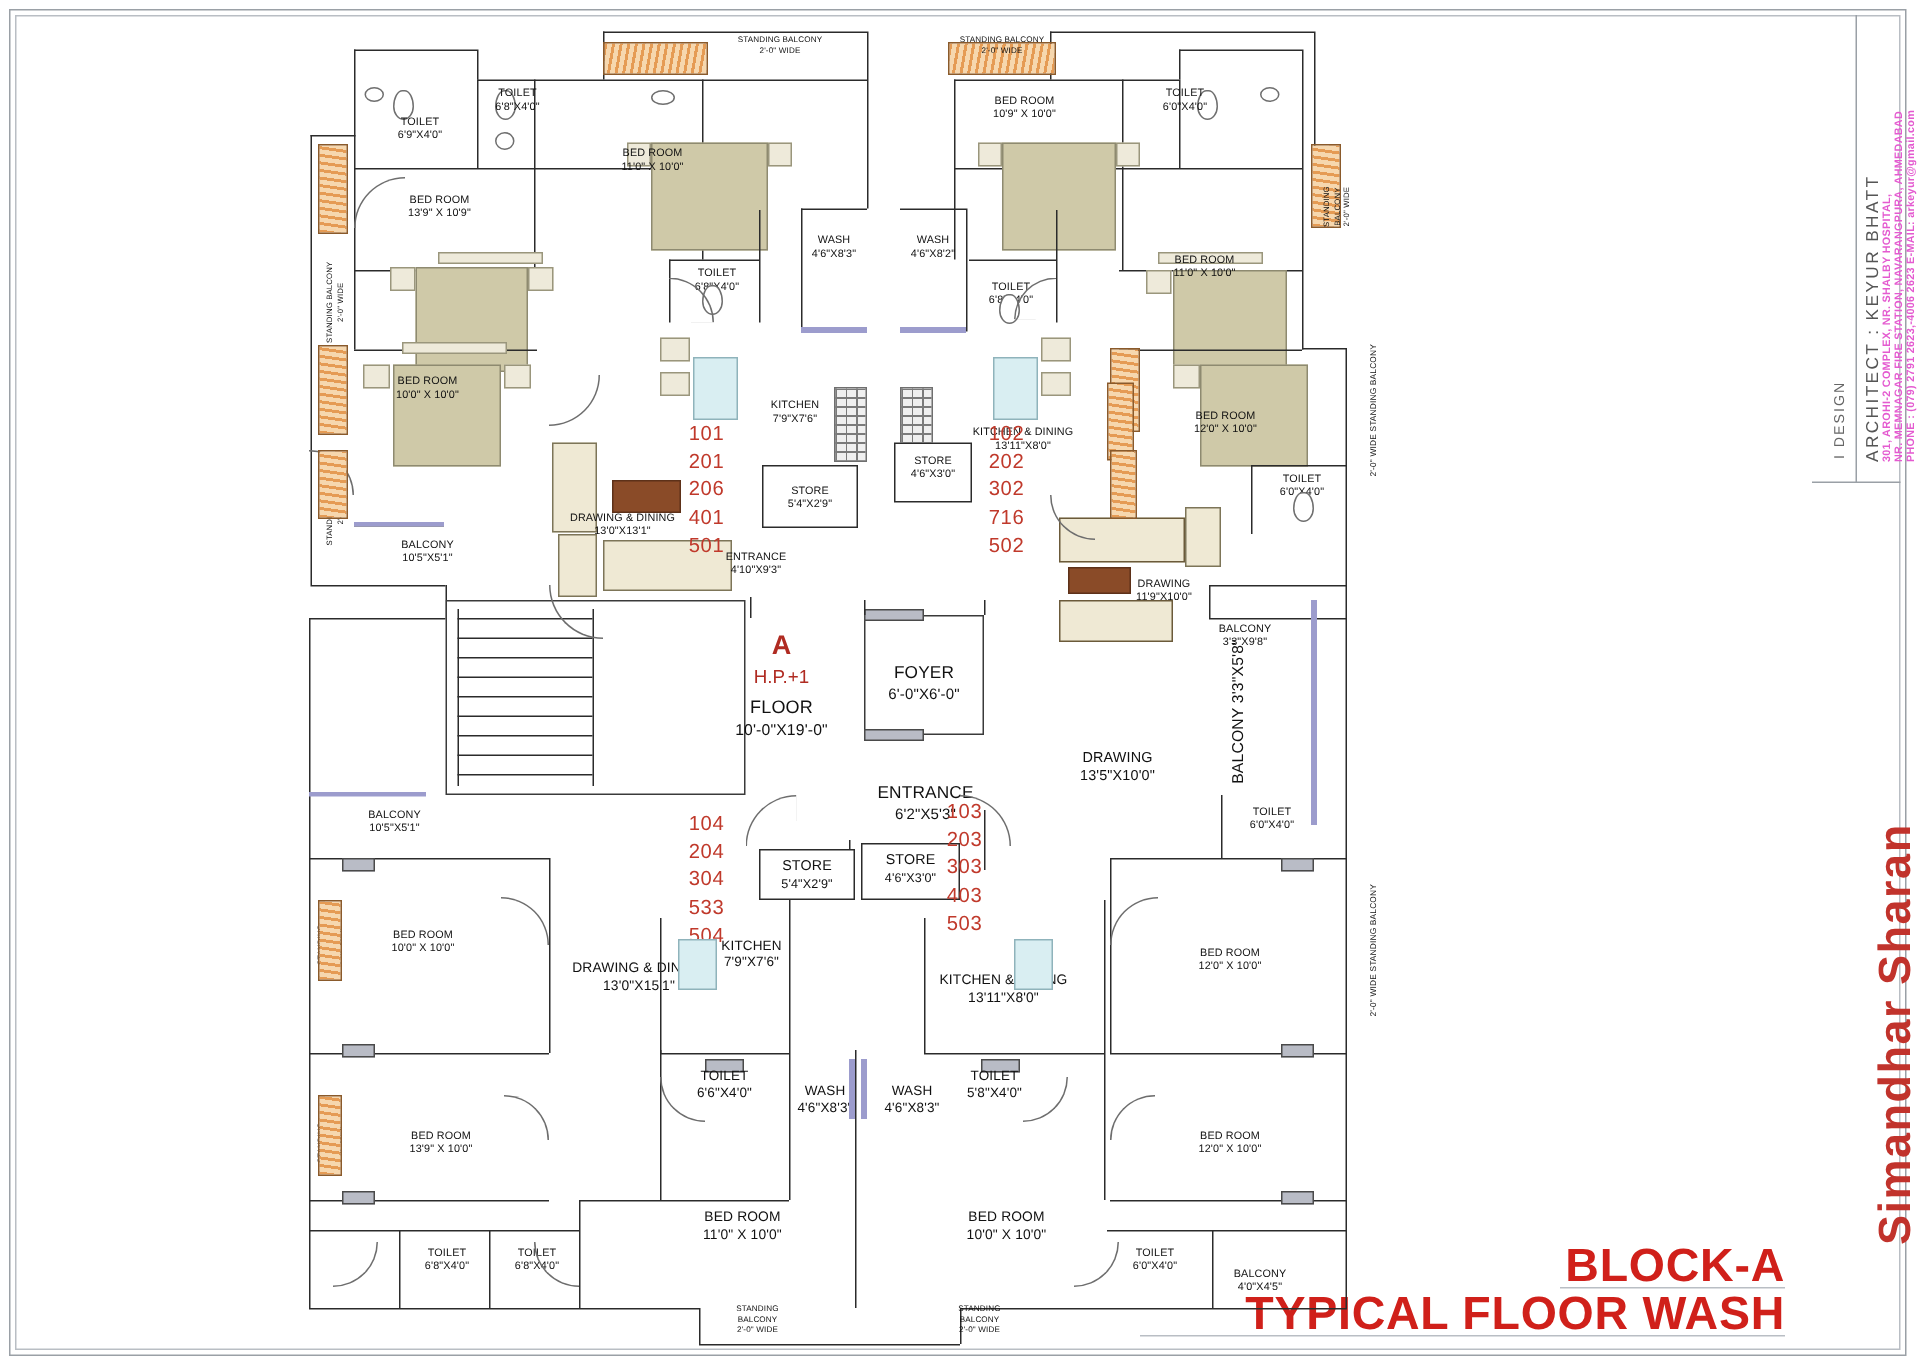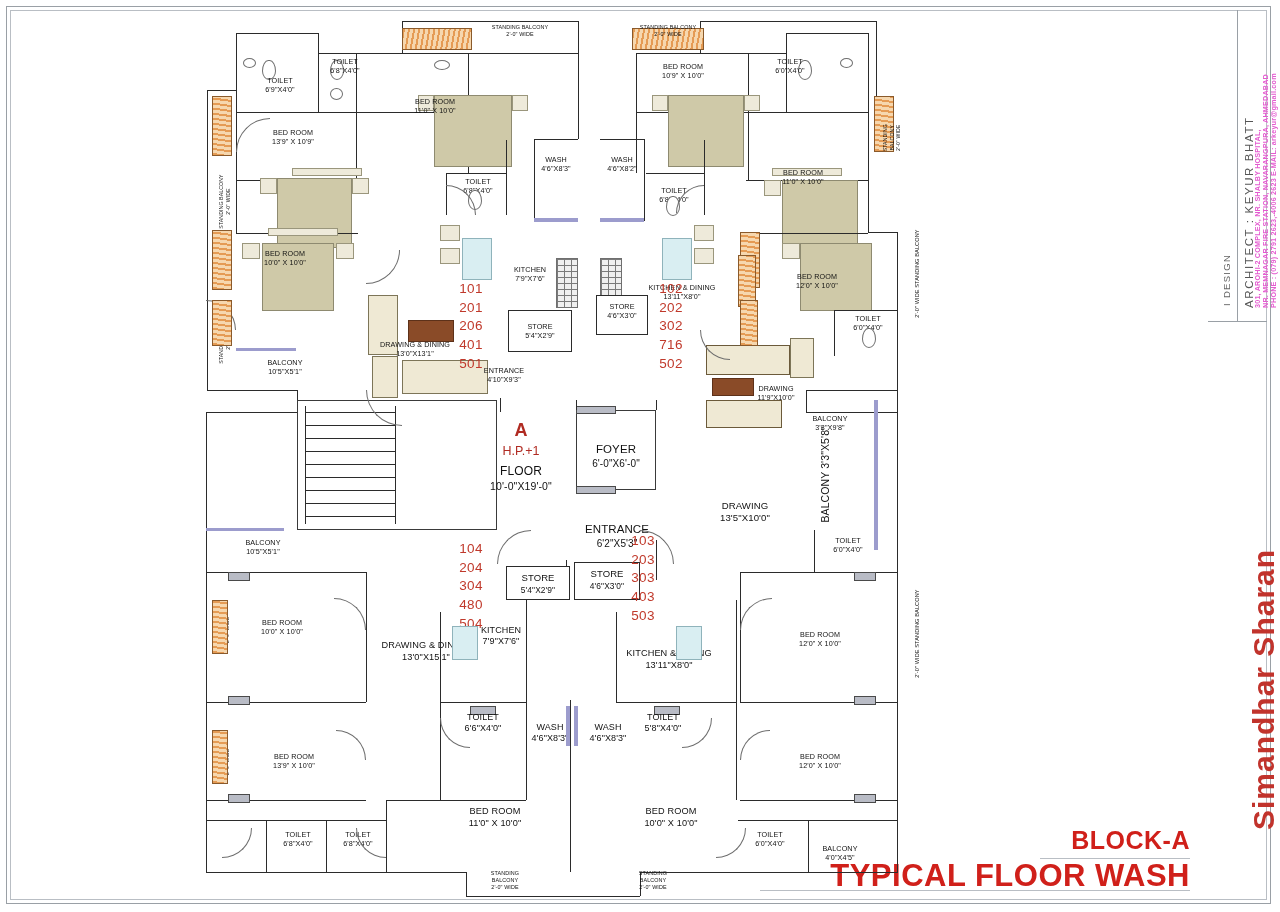--- a/index.html
+++ b/index.html
@@ -14,21 +14,21 @@
   .vtext{position:absolute;transform-origin:0 0;white-space:nowrap;}
 
   .arch-name{left:1243px;top:308px;transform:rotate(-90deg);font-size:11.5px;letter-spacing:1.6px;color:#555;}
   .idesign{left:1221px;top:306px;transform:rotate(-90deg);font-size:9.5px;letter-spacing:1.3px;color:#666;}
   .addr{position:absolute;transform:rotate(-90deg);transform-origin:0 0;white-space:nowrap;font-size:7.2px;font-weight:bold;color:#e45ad0;letter-spacing:.2px;}
 
   .project-title{position:absolute;left:1247px;top:830px;transform:rotate(-90deg);transform-origin:0 0;white-space:nowrap;
      font-size:30px;font-weight:bold;color:#c1332c;letter-spacing:1px;}
 
   
-  .block-a{position:absolute;left:760px;top:826px;width:430px;text-align:right;font-size:25px;font-weight:bold;color:#d0201a;letter-spacing:.5px;}
+  .block-a{position:absolute;left:760px;top:826px;width:430px;text-align:right;font-size:31px;font-weight:bold;color:#d0201a;letter-spacing:.5px;}
   .block-sub{position:absolute;left:660px;top:858px;width:530px;text-align:right;font-size:31px;font-weight:bold;color:#d0201a;letter-spacing:.5px;}
   .ul-thin{position:absolute;height:1px;background:#b9bec4;}
 
   
   .w{position:absolute;background:#2b2b2b;}            
   .wall{position:absolute;background:#ffffff;border:1px solid #2b2b2b;box-sizing:border-box;}
   .pier{position:absolute;background:#b9bcc6;border:1px solid #4a4a4a;box-sizing:border-box;}
   .room{position:absolute;box-sizing:border-box;border:1px solid #3a3a3a;background:#ffffff;}
   .fill-b{position:absolute;background:#cfc9a8;border:1px solid #8e8a70;box-sizing:border-box;} 
   .fill-l{position:absolute;background:#eeeada;border:1px solid #9a967c;box-sizing:border-box;} 
@@ -421,21 +421,21 @@
   <div class="w" style="left:570px;top:700px;width:1px;height:172px;"></div>
 
   <div class="lbl" style="left:440px;top:806px;width:110px;font-size:9.2px;">
     <span>BED ROOM</span><br><span>11'0" X 10'0"</span>
   </div>
   <div class="lbl" style="left:470px;top:870px;width:70px;font-size:5.4px;">STANDING<br>BALCONY<br>2'-0" WIDE</div>
 
   <div class="unit" style="left:448px;top:540px;width:46px;white-space:pre;">104
 204
 304
-480
+533
 504</div>
 
   <div class="wall" style="left:506px;top:566px;width:64px;height:34px;"></div>
   <div class="lbl m" style="left:506px;top:572px;width:64px;font-size:9.5px;">
     <span>STORE</span><br><span style="font-size:8.4px">5'4"X2'9"</span>
   </div>
   <div class="wall" style="left:574px;top:562px;width:66px;height:38px;"></div>
   <div class="lbl m" style="left:574px;top:568px;width:66px;font-size:9.5px;">
     <span>STORE</span><br><span style="font-size:8.4px">4'6"X3'0"</span>
   </div>

